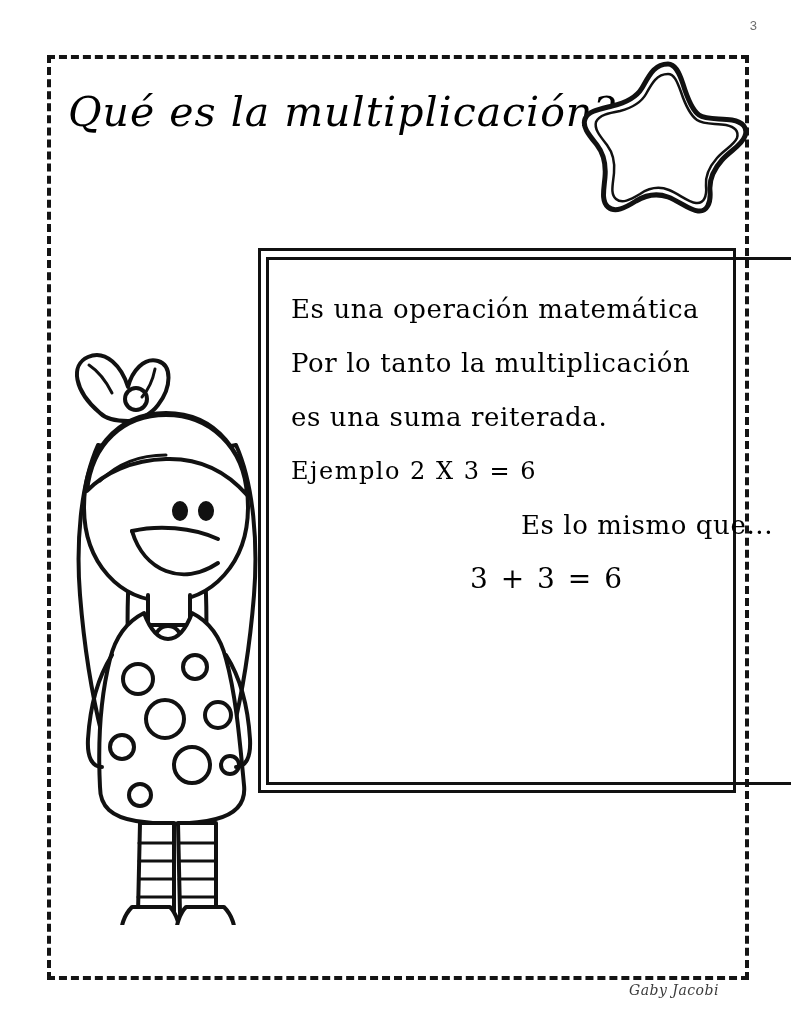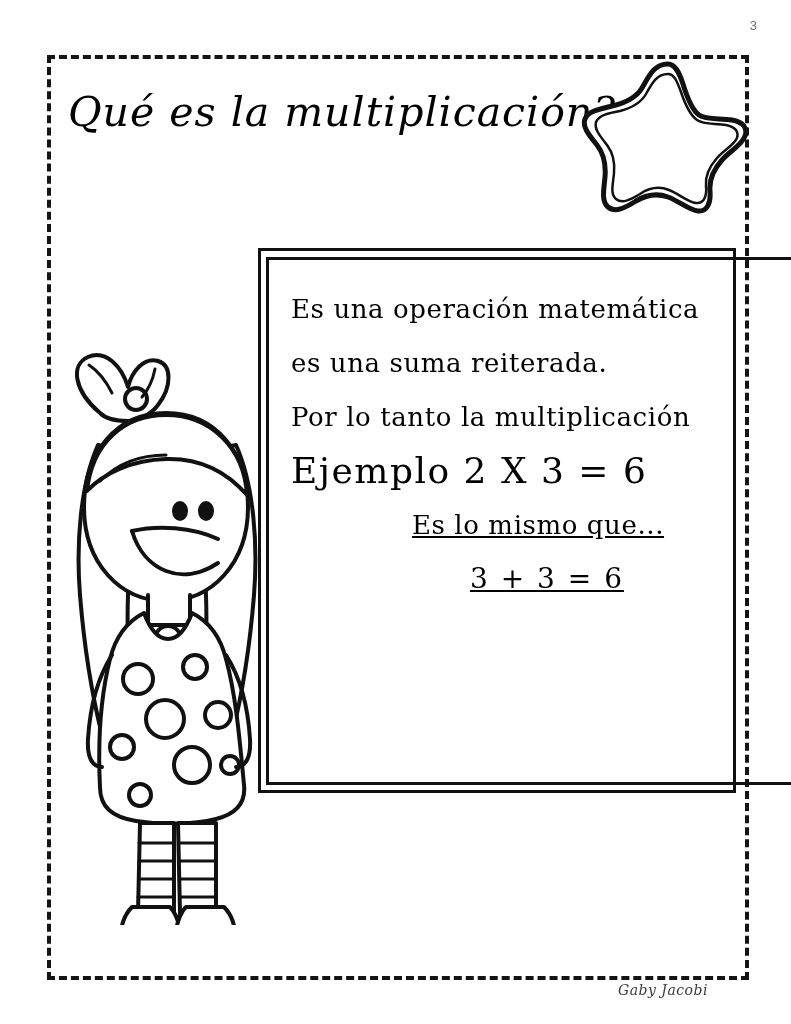--- a/index.html
+++ b/index.html
@@ -81,47 +81,46 @@
     padding: 22px 18px 0 22px;
   }
   .body-line {
     font-family: "DejaVu Serif", serif;
     font-size: 26px;
     line-height: 54px;
     letter-spacing: 0.6px;
     white-space: nowrap;
     color: #000;
   }
-  .line-center { text-align: center; text-decoration: underline; }
+  .line-center { text-align: right; }
   .line-indent { padding-left: 12px; }
   .line-example {
-    font-size: 36px;
+    font-size: 24px;
     letter-spacing: 1.5px;
   }
   .line-eq {
     font-size: 28px;
     letter-spacing: 2px;
     text-align: center;
     padding-left: 30px;
-    text-decoration: underline;
   }
 
   
   .girl {
     position: absolute;
     left: 40px;
     top: 295px;
     width: 240px;
     height: 630px;
   }
 
   
   .signature {
     position: absolute;
-    right: 83px;
+    right: 72px;
     bottom: 26px;
     font-family: "DejaVu Serif", serif;
     font-style: italic;
     font-size: 14px;
     color: #3b3b3b;
     letter-spacing: 0.5px;
   }
 </style>
 </head>
 <body>
@@ -135,22 +134,22 @@
 <div class="star-wrap">
   <svg viewBox="0 0 170 165" width="170" height="165" aria-hidden="true">
     <path d="M88 6 C95 6 99 14 103 26 C107 39 112 52 119 57 C126 62 140 60 152 62 C163 64 168 70 165 78 C162 87 150 93 142 102 C134 111 129 122 130 133 C131 145 127 154 118 153 C109 152 99 143 88 139 C77 135 66 137 56 143 C45 150 35 155 28 149 C21 143 24 131 25 119 C26 107 24 96 17 87 C9 77 2 69 5 61 C8 53 20 51 32 48 C45 45 56 40 62 30 C69 18 74 6 88 6 Z" fill="#ffffff" stroke="#111111" stroke-width="5" stroke-linejoin="round"></path>
     <path d="M88 16 C94 16 97 23 101 34 C105 46 110 57 117 62 C124 67 136 65 146 67 C155 69 159 73 157 80 C154 87 144 92 137 100 C130 108 125 118 126 128 C127 138 124 146 116 145 C108 144 99 136 89 132 C79 128 69 130 60 136 C50 142 42 146 36 141 C30 136 33 126 34 115 C35 105 33 95 27 87 C20 78 14 71 16 64 C19 57 29 55 40 53 C51 50 61 45 66 36 C72 25 77 16 88 16 Z" fill="none" stroke="#111111" stroke-width="2.5" stroke-linejoin="round"></path>
   </svg>
 </div>
 
 <div class="text-box-outer"></div>
 <div class="text-box-inner">
   <div class="body-line">Es una operación matemática</div>
+  <div class="body-line">Por lo tanto la multiplicación</div>
   <div class="body-line">es una suma reiterada.</div>
-  <div class="body-line">Por lo tanto la multiplicación</div>
   <div class="body-line line-example">Ejemplo  2 X 3 = 6</div>
   <div class="body-line line-center line-indent">Es lo mismo que...</div>
   <div class="body-line line-eq">3 + 3 = 6</div>
 </div>
 
 <div class="girl">
   <svg viewBox="0 0 240 630" width="240" height="630" aria-hidden="true">
     <g fill="#ffffff" stroke="#111111" stroke-width="4" stroke-linejoin="round" stroke-linecap="round">
 
       <path d="M58 150 C40 190 36 250 40 300 C44 350 52 400 62 440 C70 470 92 482 104 470 C92 420 86 360 88 300 C90 240 96 190 106 160 Z"></path>

